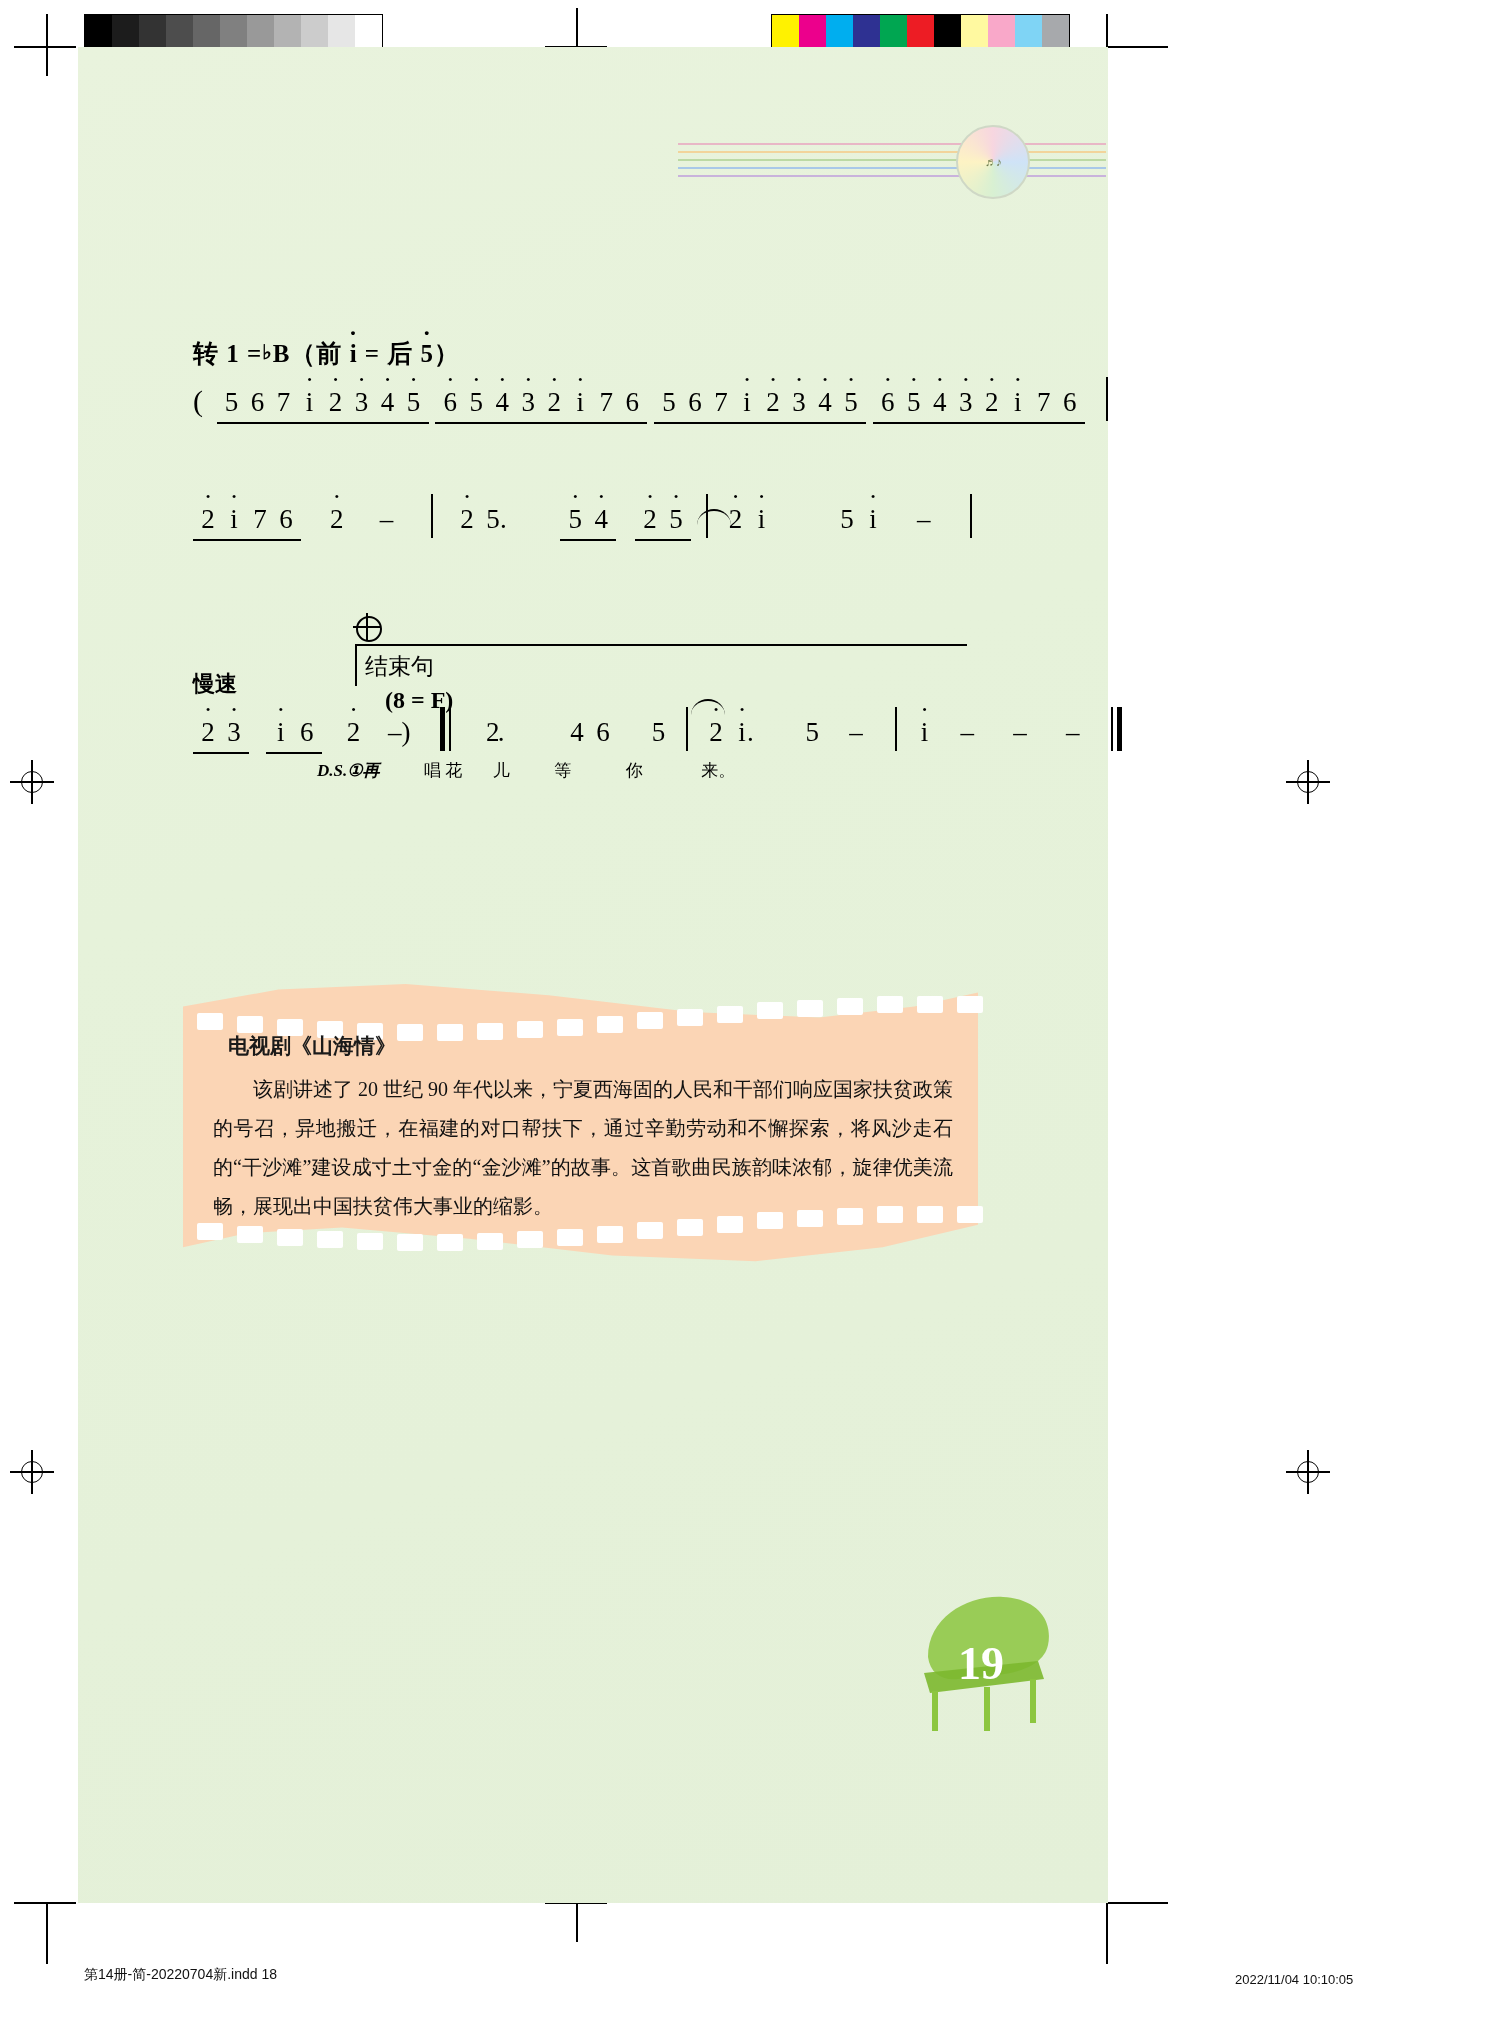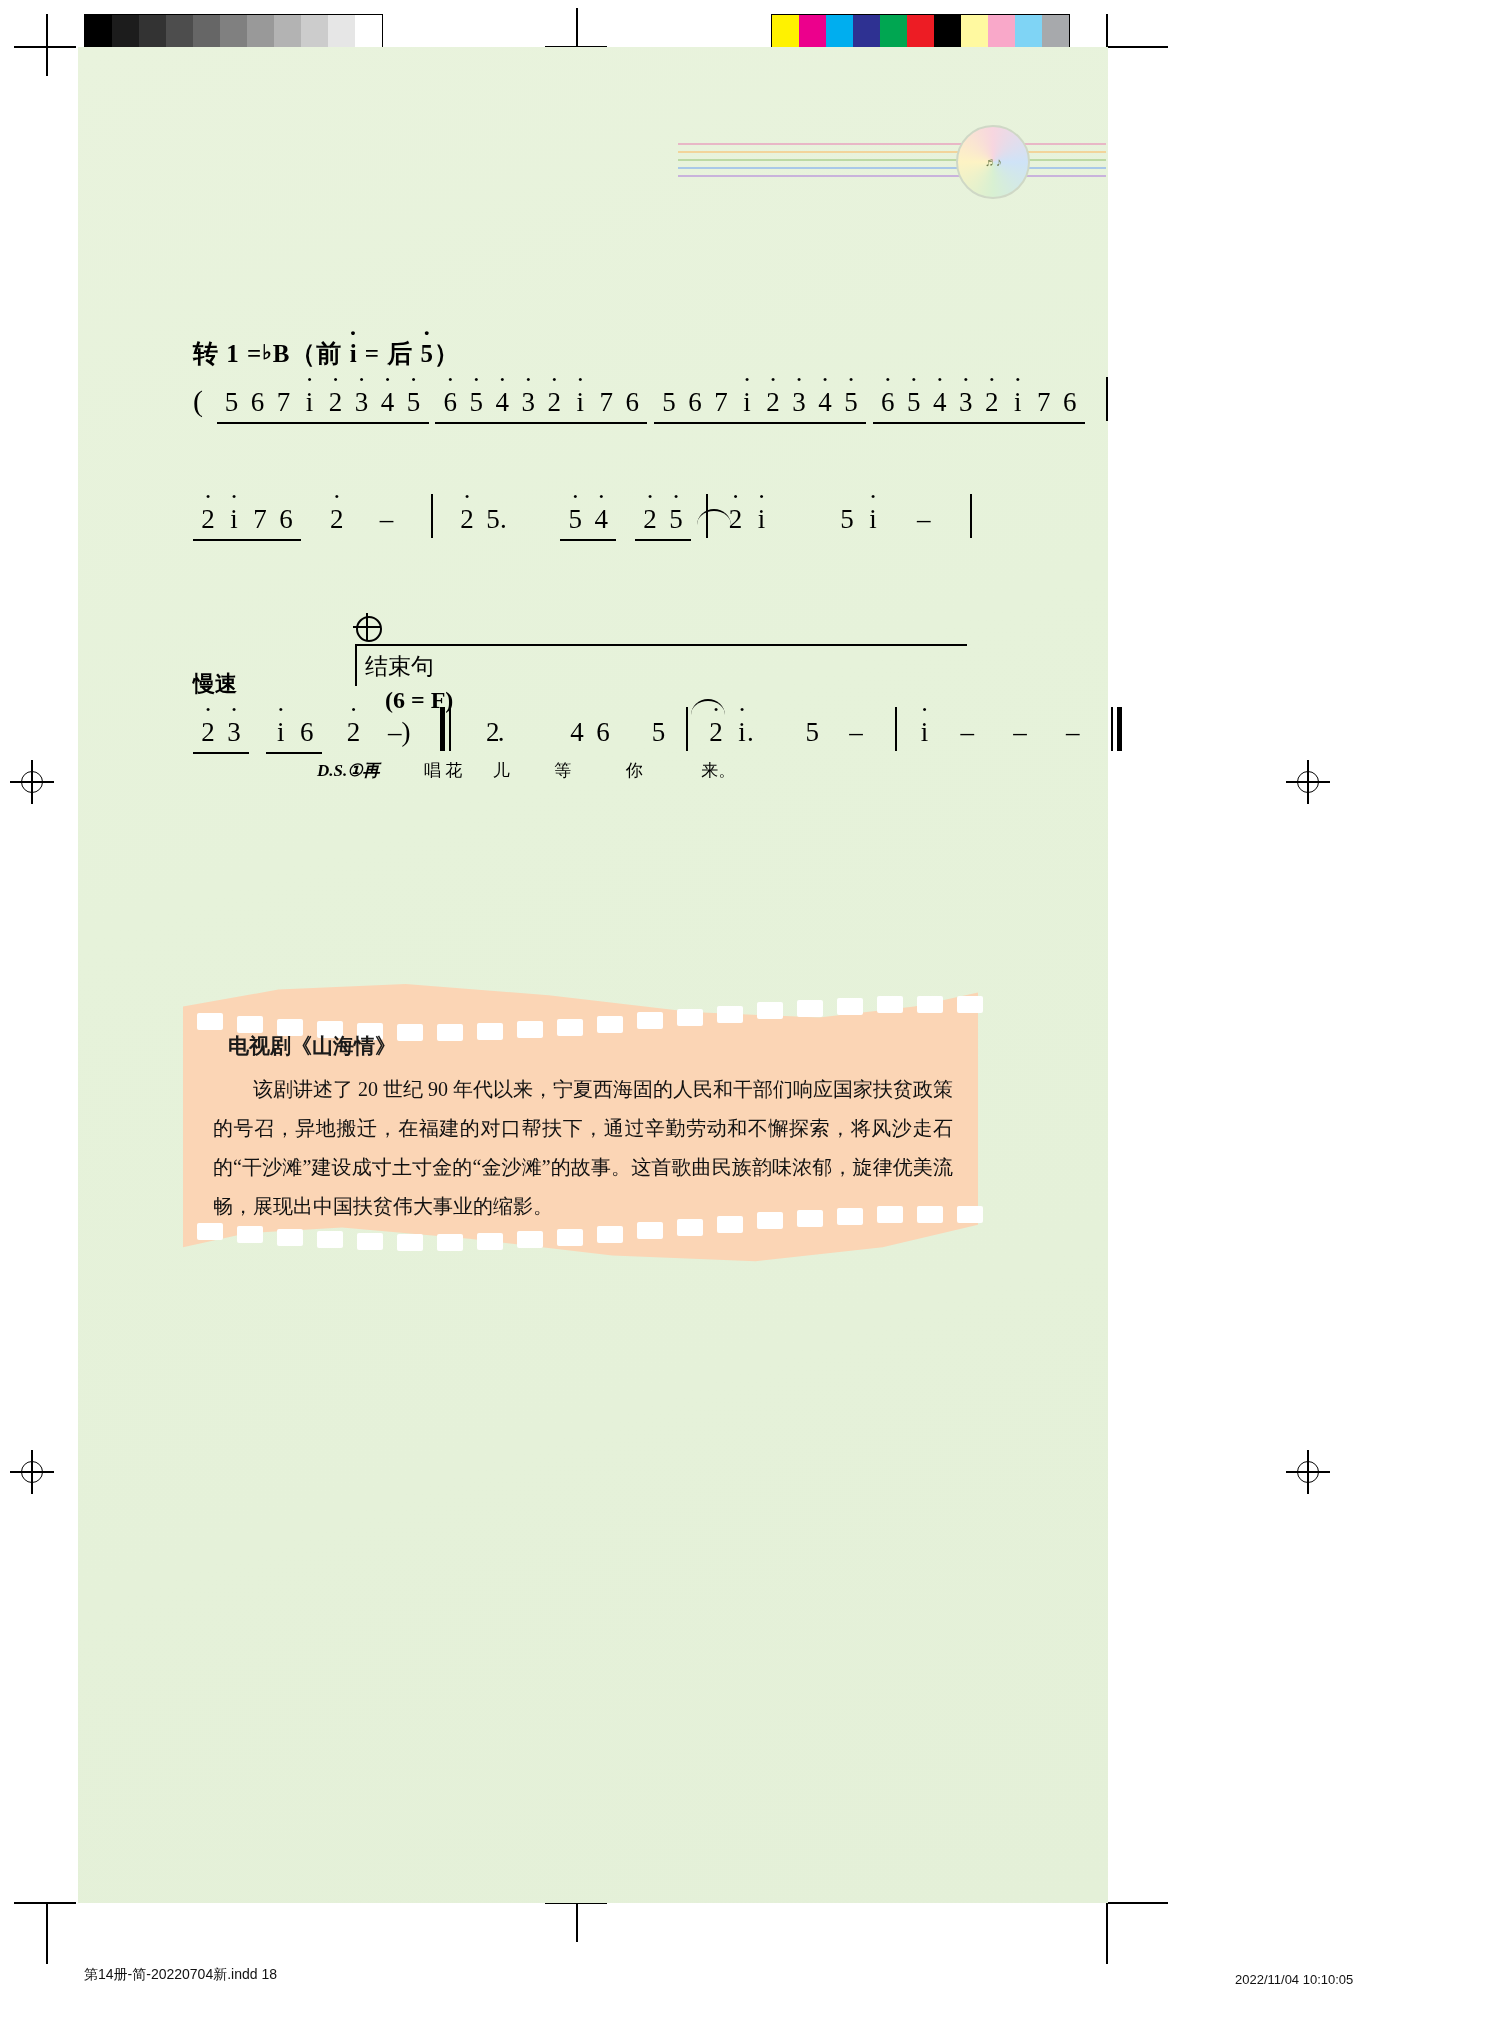--- a/index.html
+++ b/index.html
@@ -202,21 +202,21 @@
       <span style="display:inline-block;width:62px;text-align:center;">–</span>
       <span class="bar-tall"></span>
     </div>
     <div class="tie" style="left:612px;top:462px;"></div>
 
     <div class="coda" style="left:271px;top:570px;width:24px;height:24px;">
         <em></em>
       </div>
     <div class="endbracket" style="left:270px;top:597px;width:610px;height:40px;"></div>
     <div class="label" style="left:280px;top:604px;font-family:'Liberation Serif',serif;font-weight:normal;font-size:23px;">结束句</div>
-    <div class="label" style="left:300px;top:640px;font-family:'Liberation Serif',serif;font-size:24px;">(6 = F)</div>
+    <div class="label" style="left:300px;top:640px;font-family:'Liberation Serif',serif;font-size:24px;">(8 = F)</div>
     <div class="label" style="left:108px;top:622px;">慢速</div>
 
     <div class="row" style="left:108px;top:660px;">
       <span class="grp">
         <span class="n up">2</span><span class="n up">3</span>
       </span>
       <span class="grp" style="margin-left:10px;">
         <span class="n up">i</span><span class="n">6</span>
       </span>
       <span class="n up" style="margin-left:12px;">2</span>
@@ -300,16 +300,26 @@
         <div class="perf" style="left: 614px; top: 225.685px;"></div>
         <div class="perf" style="left: 654px; top: 223.655px;"></div>
         <div class="perf" style="left: 694px; top: 222.401px;"></div>
         <div class="perf" style="left: 734px; top: 222.001px;"></div>
         <div class="perf" style="left: 774px; top: 222.481px;"></div>
       </div>
     <div class="film-title">电视剧《山海情》</div>
     <div class="film-body">该剧讲述了 20 世纪 90 年代以来，宁夏西海固的人民和干部们响应国家扶贫政策的号召，异地搬迁，在福建的对口帮扶下，通过辛勤劳动和不懈探索，将风沙走石的“干沙滩”建设成寸土寸金的“金沙滩”的故事。这首歌曲民族韵味浓郁，旋律优美流畅，展现出中国扶贫伟大事业的缩影。</div>
   </div>
 
+  <div class="piano">
+    <svg width="160" height="150" viewBox="0 0 160 150">
+      <path d="M30 70 C30 30 70 8 105 10 C140 12 155 34 150 58 C146 78 120 86 100 88 L60 92 C44 94 32 86 30 70 Z" fill="#8cc63f" opacity="0.85"></path>
+      <path d="M26 86 L140 74 L146 92 L32 106 Z" fill="#7cb82f" opacity="0.9"></path>
+      <rect x="34" y="104" width="6" height="40" fill="#8cc63f"></rect>
+      <rect x="86" y="100" width="6" height="44" fill="#8cc63f"></rect>
+      <rect x="132" y="92" width="6" height="44" fill="#8cc63f"></rect>
+    </svg>
+    <div class="pageno">19</div>
+  </div>
 </div>
 
 <div class="footer-left">第14册-简-20220704新.indd  18</div>
 <div class="footer-right">2022/11/04  10:10:05</div>
 
 </body></html>

